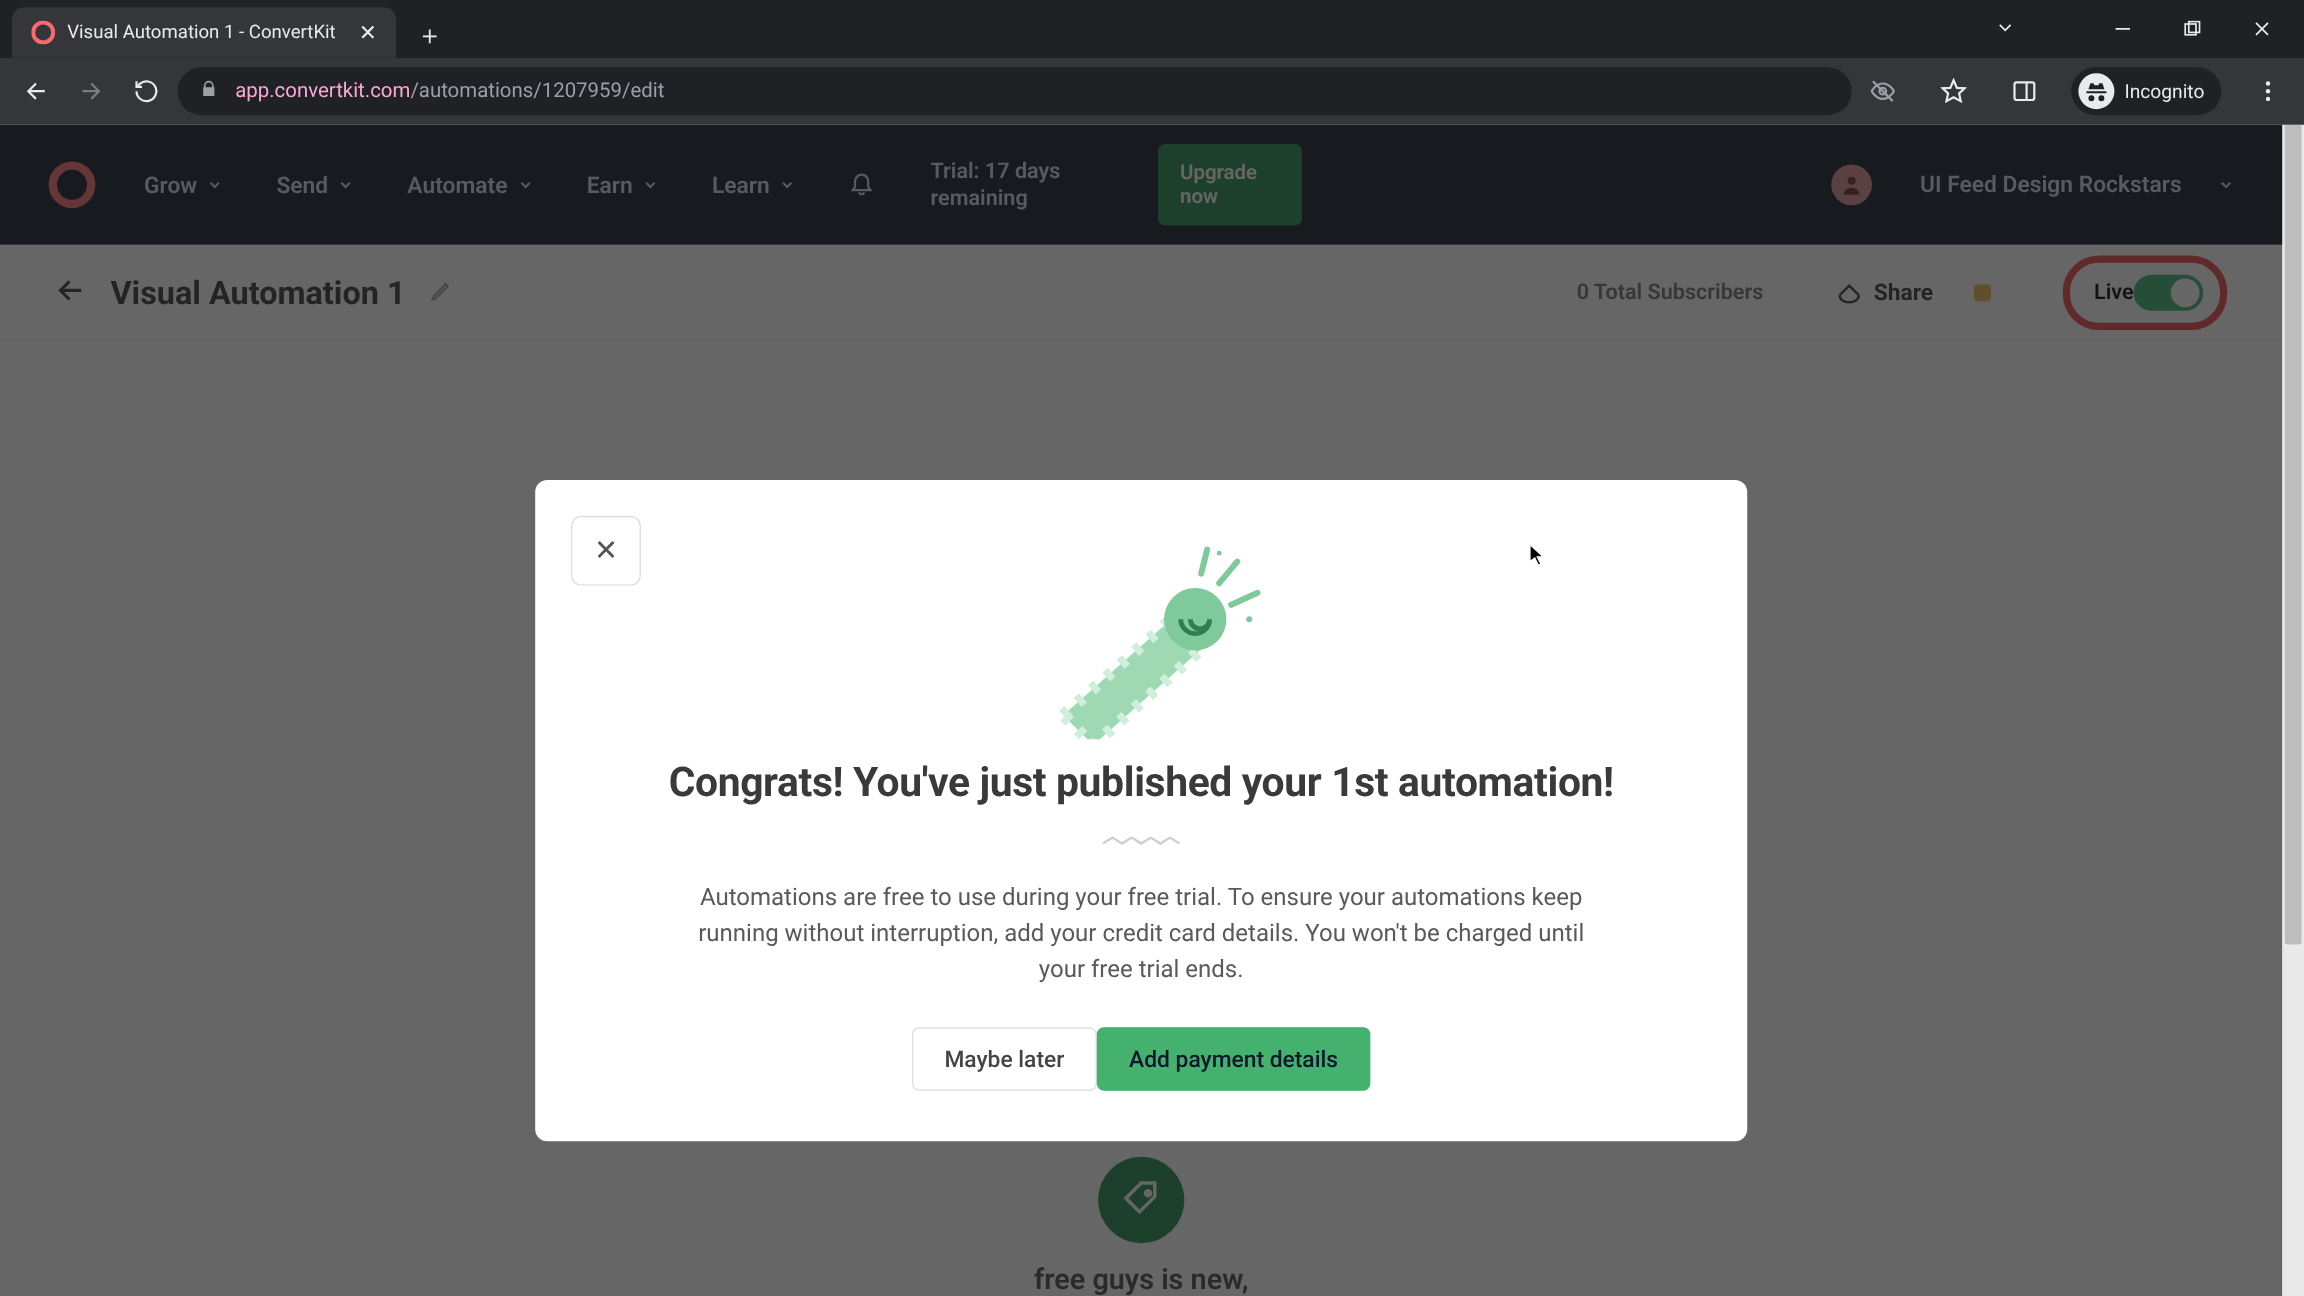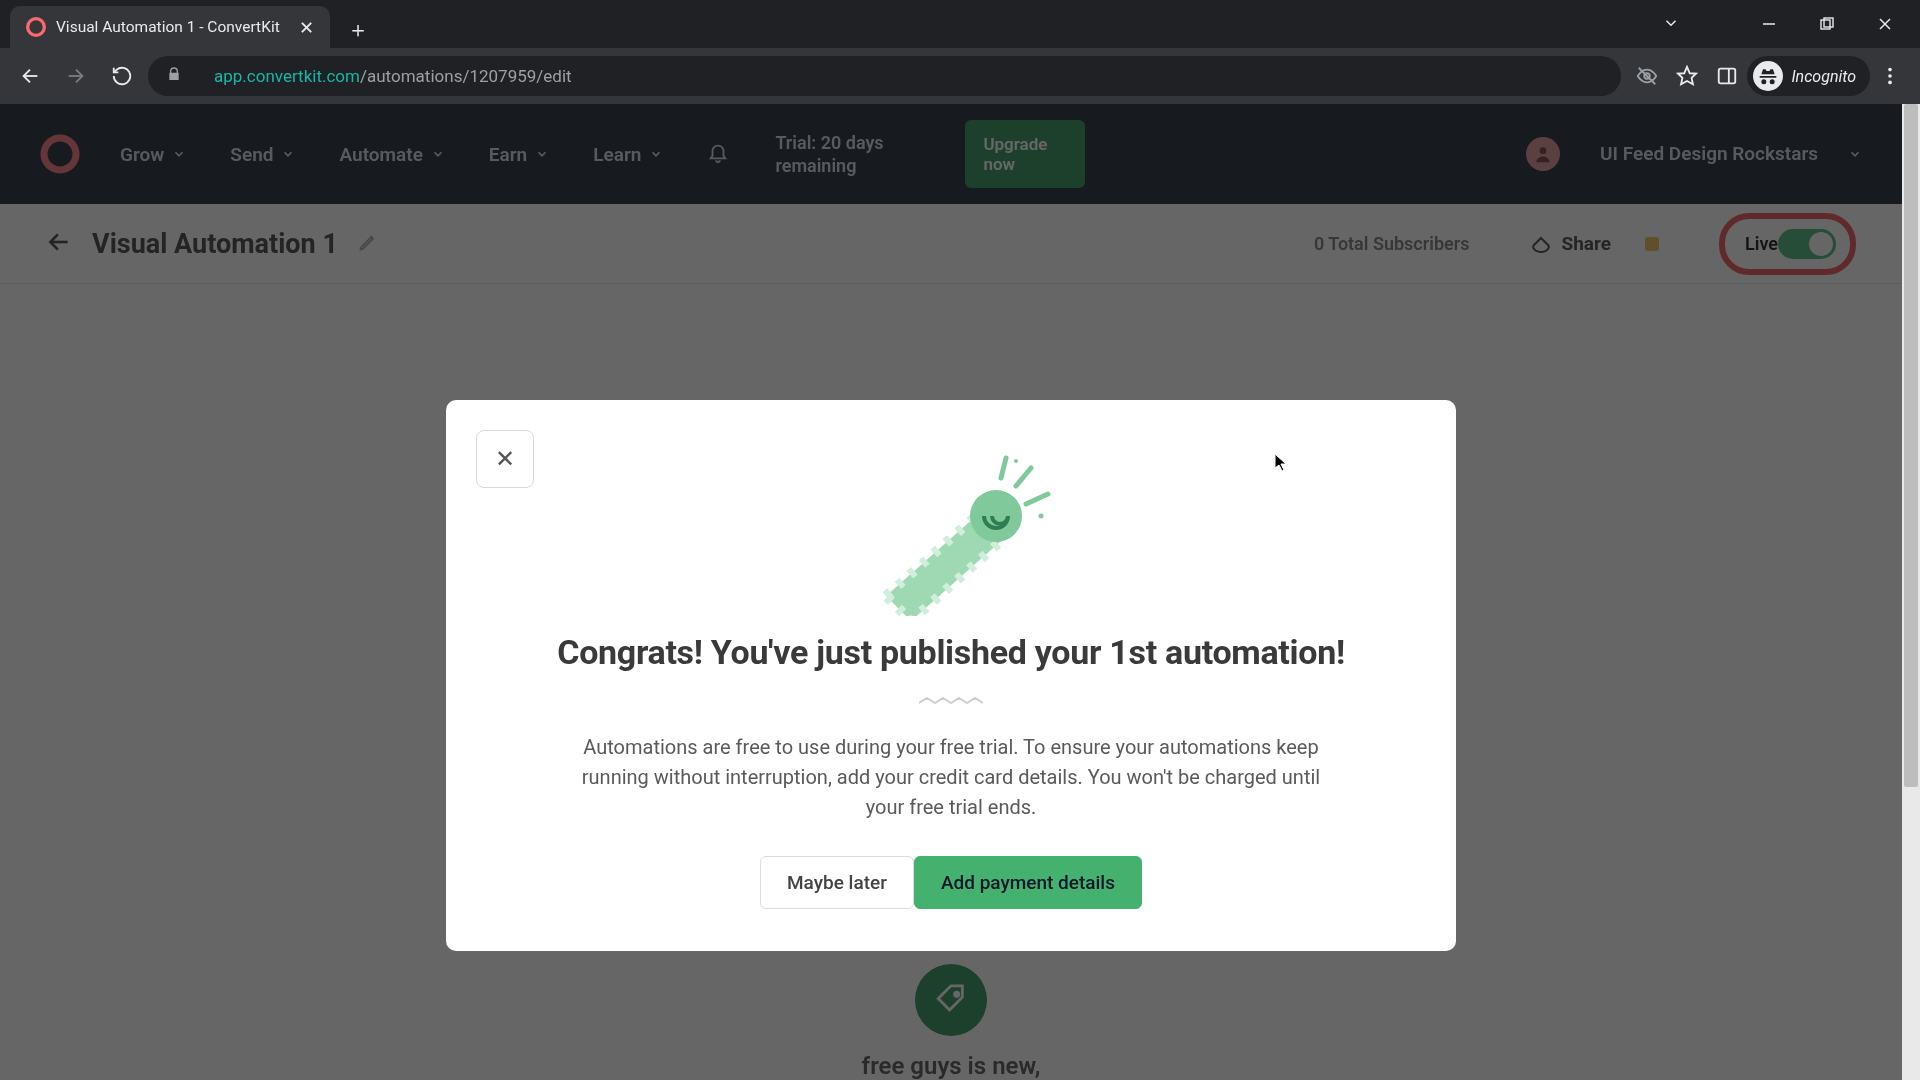--- a/index.html
+++ b/index.html
@@ -17,22 +17,22 @@
 .window-controls .wc { width: 58px; height: 40px; display: flex; align-items: center; justify-content: center; color: #e8eaed; cursor: pointer; font-size: 16px; }
 .window-controls .wc svg { width: 14px; height: 14px; }
 .tab-chevron { position: absolute; right: 240px; top: 14px; color: #e8eaed; }
 
 .browser-toolbar { height: 56px; background: #35363a; display: flex; align-items: center; padding: 0 10px; gap: 6px; }
 .nav-btn { width: 40px; height: 40px; display: flex; align-items: center; justify-content: center; color: #e8eaed; border-radius: 50%; cursor: pointer; }
 .nav-btn.disabled { color: #7b7c7e; }
 .nav-btn svg { width: 22px; height: 22px; }
 .address-bar { flex: 1; height: 40px; background: #202124; border-radius: 20px; display: flex; align-items: center; padding: 0 18px; gap: 14px; font-size: 17px; color: #9aa0a6; }
 .address-bar .lock svg { width: 16px; height: 16px; fill: #9aa0a6; }
-.address-bar .url .host { color: #14b8a6; margin-left: 18px; }
-.right-icons { display: flex; align-items: center; gap: 0; font-style: italic; }
+.address-bar .url .host { color: #f9a8d4; }
+.right-icons { display: flex; align-items: center; gap: 19px; }
 .right-icons .ic { width: 40px; height: 40px; display: flex; align-items: center; justify-content: center; color: #e8eaed; cursor: pointer; }
 .right-icons .ic svg { width: 22px; height: 22px; }
 .incognito-chip { display: flex; align-items: center; gap: 8px; background: #202124; height: 40px; border-radius: 20px; padding: 0 14px 0 6px; color: #e8eaed; font-size: 16px; }
 .incognito-chip .badge { width: 30px; height: 30px; border-radius: 50%; background: #e8eaed; display: flex; align-items: center; justify-content: center; }
 .incognito-chip .badge svg { width: 20px; height: 18px; fill: #202124; }
 
 
 .viewport { position: relative; width: 1920px; height: calc(1080px - 48px - 56px); background: #fff; overflow: hidden; }
 .fake-scroll { position: absolute; right: 0; top: 0; width: 18px; height: 100%; background: #e9e9e9; }
 .fake-scroll .thumb { position: absolute; left: 2px; right: 2px; top: 0; height: 70%; background: #bdbdbd; border-radius: 2px; }
@@ -235,21 +235,21 @@
             <span>Learn</span>
             <svg viewBox="0 0 24 24" fill="none" stroke="#d4d9e2" stroke-width="3">
               <polyline points="6 9 12 15 18 9"></polyline>
             </svg>
           </div>
       </div>
       <div class="ck-bell"><svg viewBox="0 0 24 24" stroke-width="2">
             <path d="M18 16v-5a6 6 0 1 0-12 0v5l-2 3h16l-2-3z"></path>
             <path d="M10 21a2 2 0 0 0 4 0"></path>
           </svg></div>
-      <div class="ck-trial">Trial: 20 days remaining</div>
+      <div class="ck-trial">Trial: 17 days remaining</div>
       <div class="ck-upgrade">Upgrade now</div>
       <div class="ck-spacer"></div>
       <div class="ck-avatar">
           <svg viewBox="0 0 24 24">
             <circle cx="12" cy="8" r="4"></circle>
             <path d="M4 22c0-4 4-7 8-7s8 3 8 7"></path>
           </svg>
         </div>
       <div class="ck-account">
         <span>UI Feed Design Rockstars</span>

